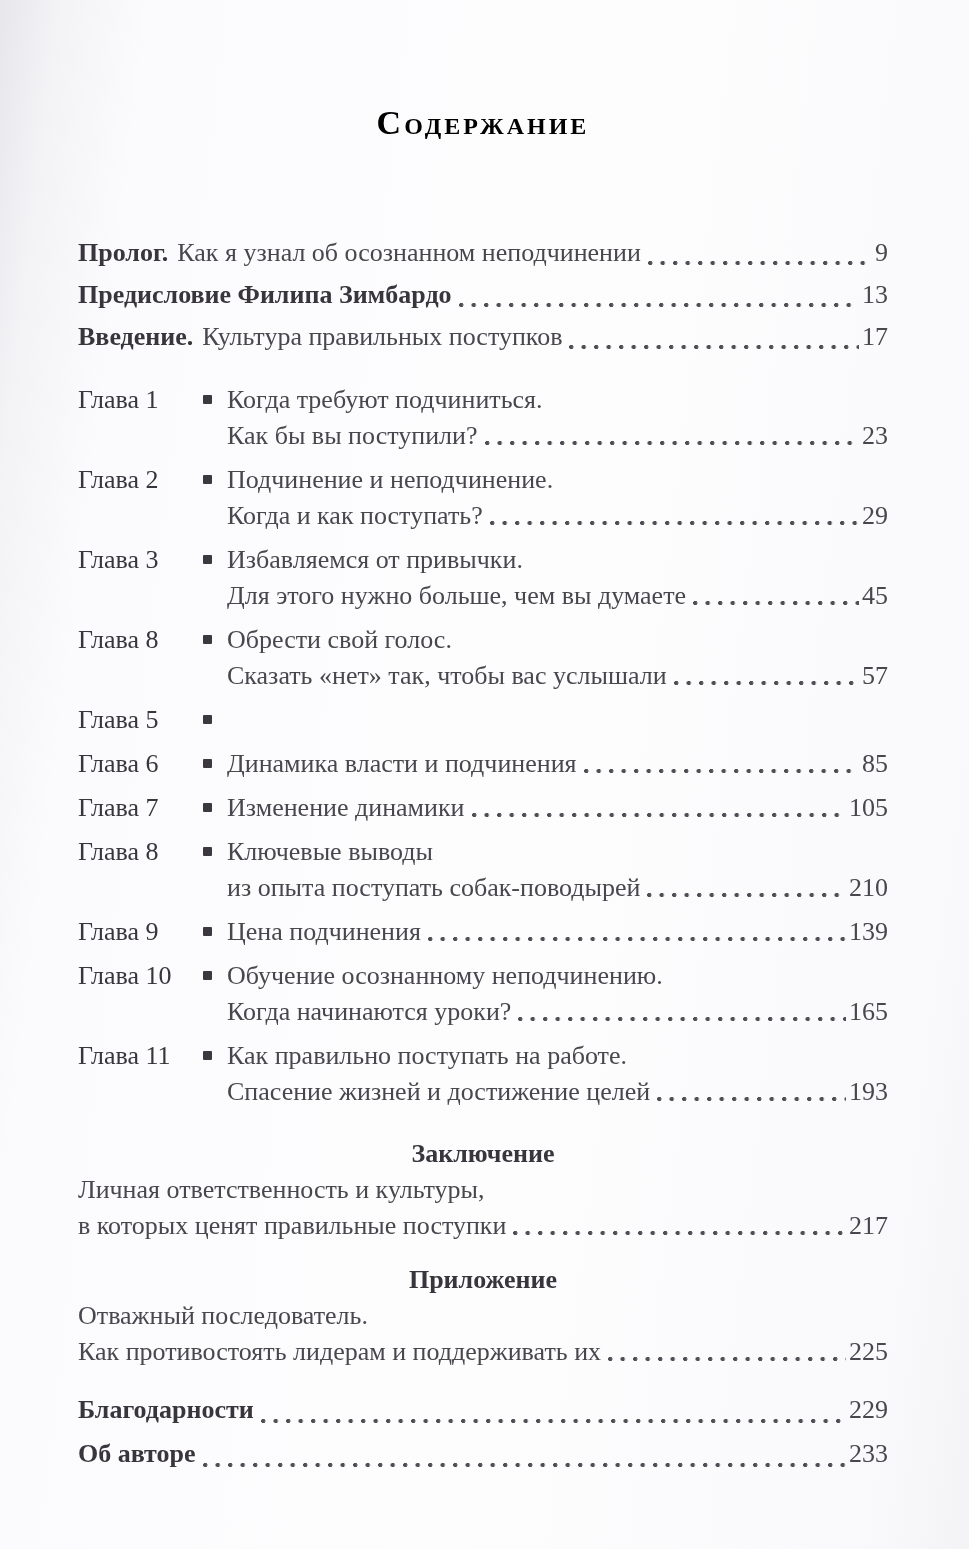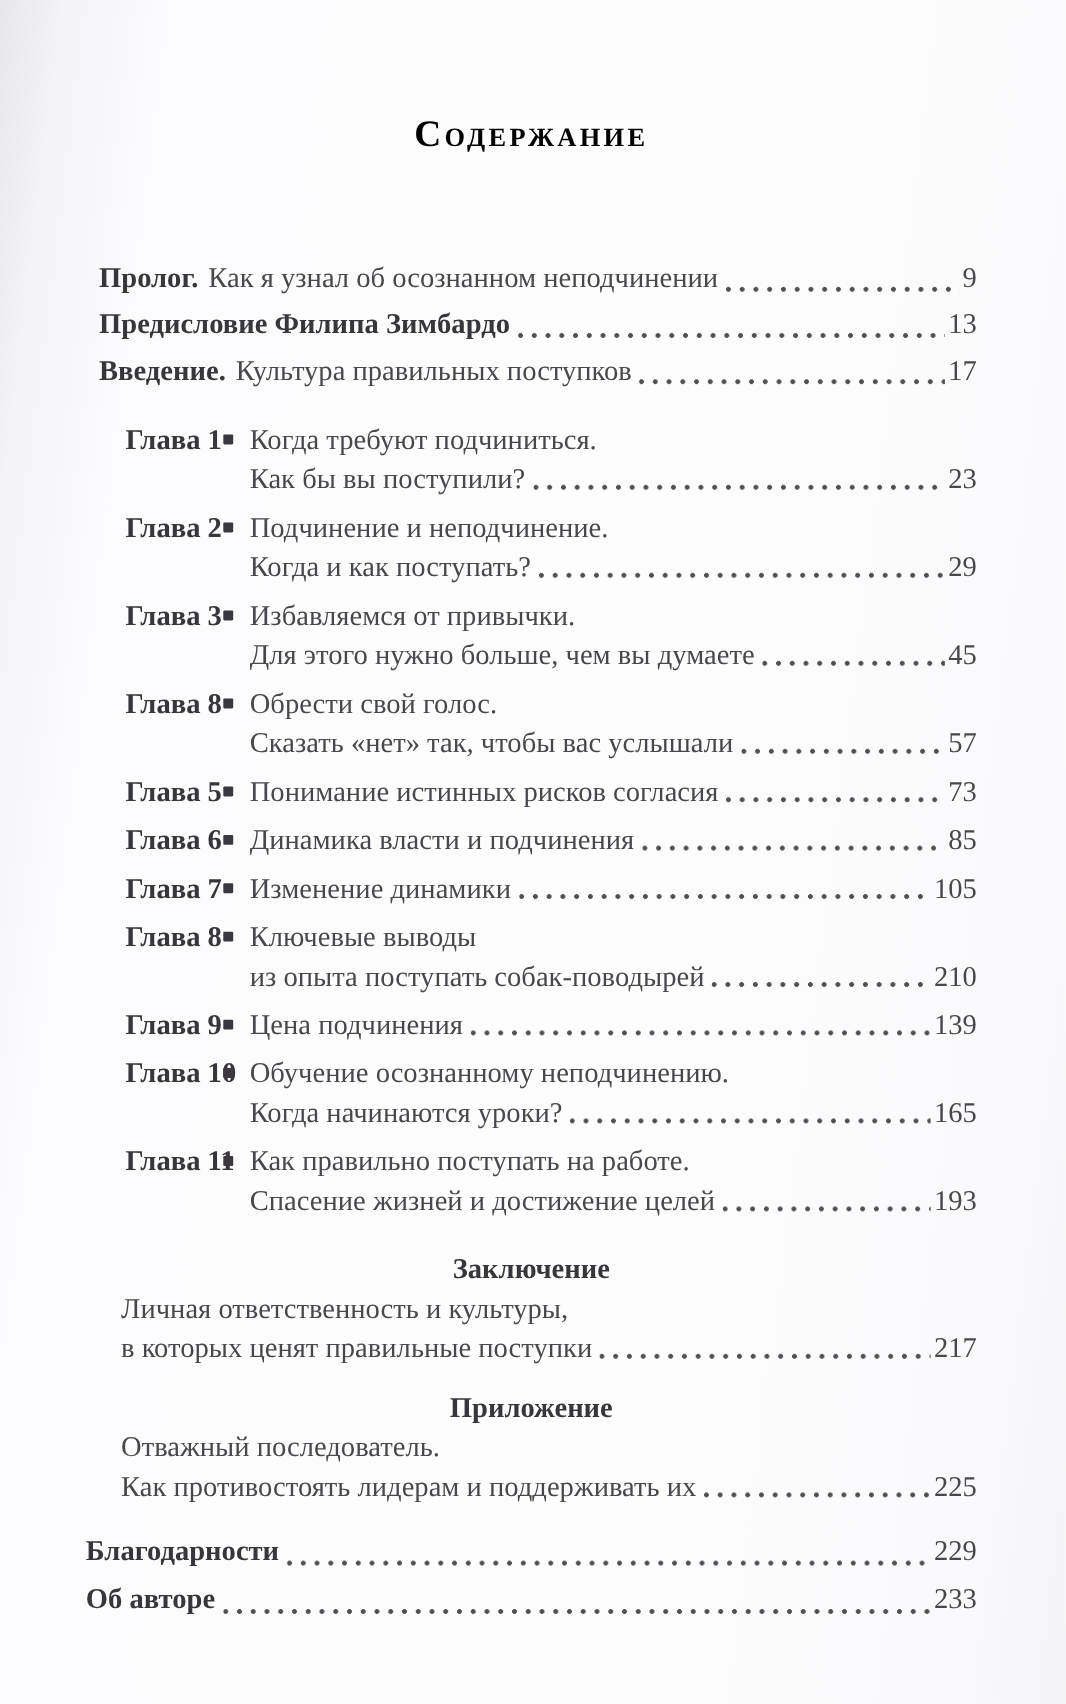--- a/index.html
+++ b/index.html
@@ -11,44 +11,44 @@
   }
   .page { box-sizing: border-box; padding: 104px 81px 0 78px; }
 
   .title {
     margin: 0; text-align: center;
     font-size: 34px; font-weight: 700; letter-spacing: 3px;
     font-variant: small-caps; color: #000000;
   }
 
   .front { margin-top: 90px; }
-  .front-row { display: flex; align-items: baseline; line-height: 42px; font-size: 26px; margin-left: 12px; }
+  .front-row { display: flex; align-items: baseline; line-height: 42px; font-size: 26px; }
   .fm-label { font-weight: 700; color: #38363c; white-space: nowrap; }
   .fm-text { margin-left: 9px; white-space: nowrap; text-align: center; }
 
   .leader {
     flex: 1 1 auto; min-width: 18px; align-self: flex-end;
     height: 8px; margin: 0 3px 7px 7px;
     background-image: radial-gradient(circle at 2.2px 4px, #504e54 1.9px, rgba(80,78,84,0) 2.4px);
     background-size: 12.5px 8px; background-repeat: repeat-x; background-position: 0 0;
   }
   .num { white-space: nowrap; }
 
   .chapters { margin-top: 24px; font-size: 26px; }
   .ch-row { display: grid; grid-template-columns: 122px 27px 1fr; margin-bottom: 8px; line-height: 36px; }
-  .ch-label { font-weight: 700; color: #38363c; white-space: nowrap; margin-left: 36px; }
+  .ch-label { font-weight: 400; color: #38363c; white-space: nowrap; }
   .bullet { display: block; width: 9px; height: 9px; margin: 13px 0 0 3px; background: #3b393f; border-radius: 1px; }
   .ch-line { white-space: nowrap; }
   .ch-line-last { display: flex; align-items: baseline; }
   .ch-text { white-space: nowrap; }
 
   .back { margin-top: 26px; font-size: 26px; }
   .back-section { margin-bottom: 18px; }
   .back-heading { font-weight: 700; color: #38363c; line-height: 36px; text-align: center; }
-  .back-line { line-height: 36px; white-space: nowrap; margin-left: 32px; }
+  .back-line { line-height: 36px; white-space: nowrap; }
   .back-line-last { display: flex; align-items: baseline; }
   .back-solo { display: flex; align-items: baseline; line-height: 44px; margin-bottom: 0; }
   .back-solo .back-heading { line-height: 44px; }
 </style>
 </head>
 <body>
 
 <div class="page">
   <h1 class="title">Содержание</h1>
   <div class="front">
@@ -125,27 +125,20 @@
             <span class="leader"></span>
             <span class="num">57</span>
           </div>
         </div>
       </div>
       <div class="ch-row">
         <span class="ch-label">Глава 5</span>
         <span>
           <span class="bullet"></span>
         </span>
-        <div class="ch-body">
-          <div class="ch-line-last">
-            <span class="ch-text">Понимание истинных рисков согласия</span>
-            <span class="leader"></span>
-            <span class="num">73</span>
-          </div>
-        </div>
       </div>
       <div class="ch-row">
         <span class="ch-label">Глава 6</span>
         <span>
           <span class="bullet"></span>
         </span>
         <div class="ch-body">
           <div class="ch-line-last">
             <span class="ch-text">Динамика власти и подчинения</span>
             <span class="leader"></span>

